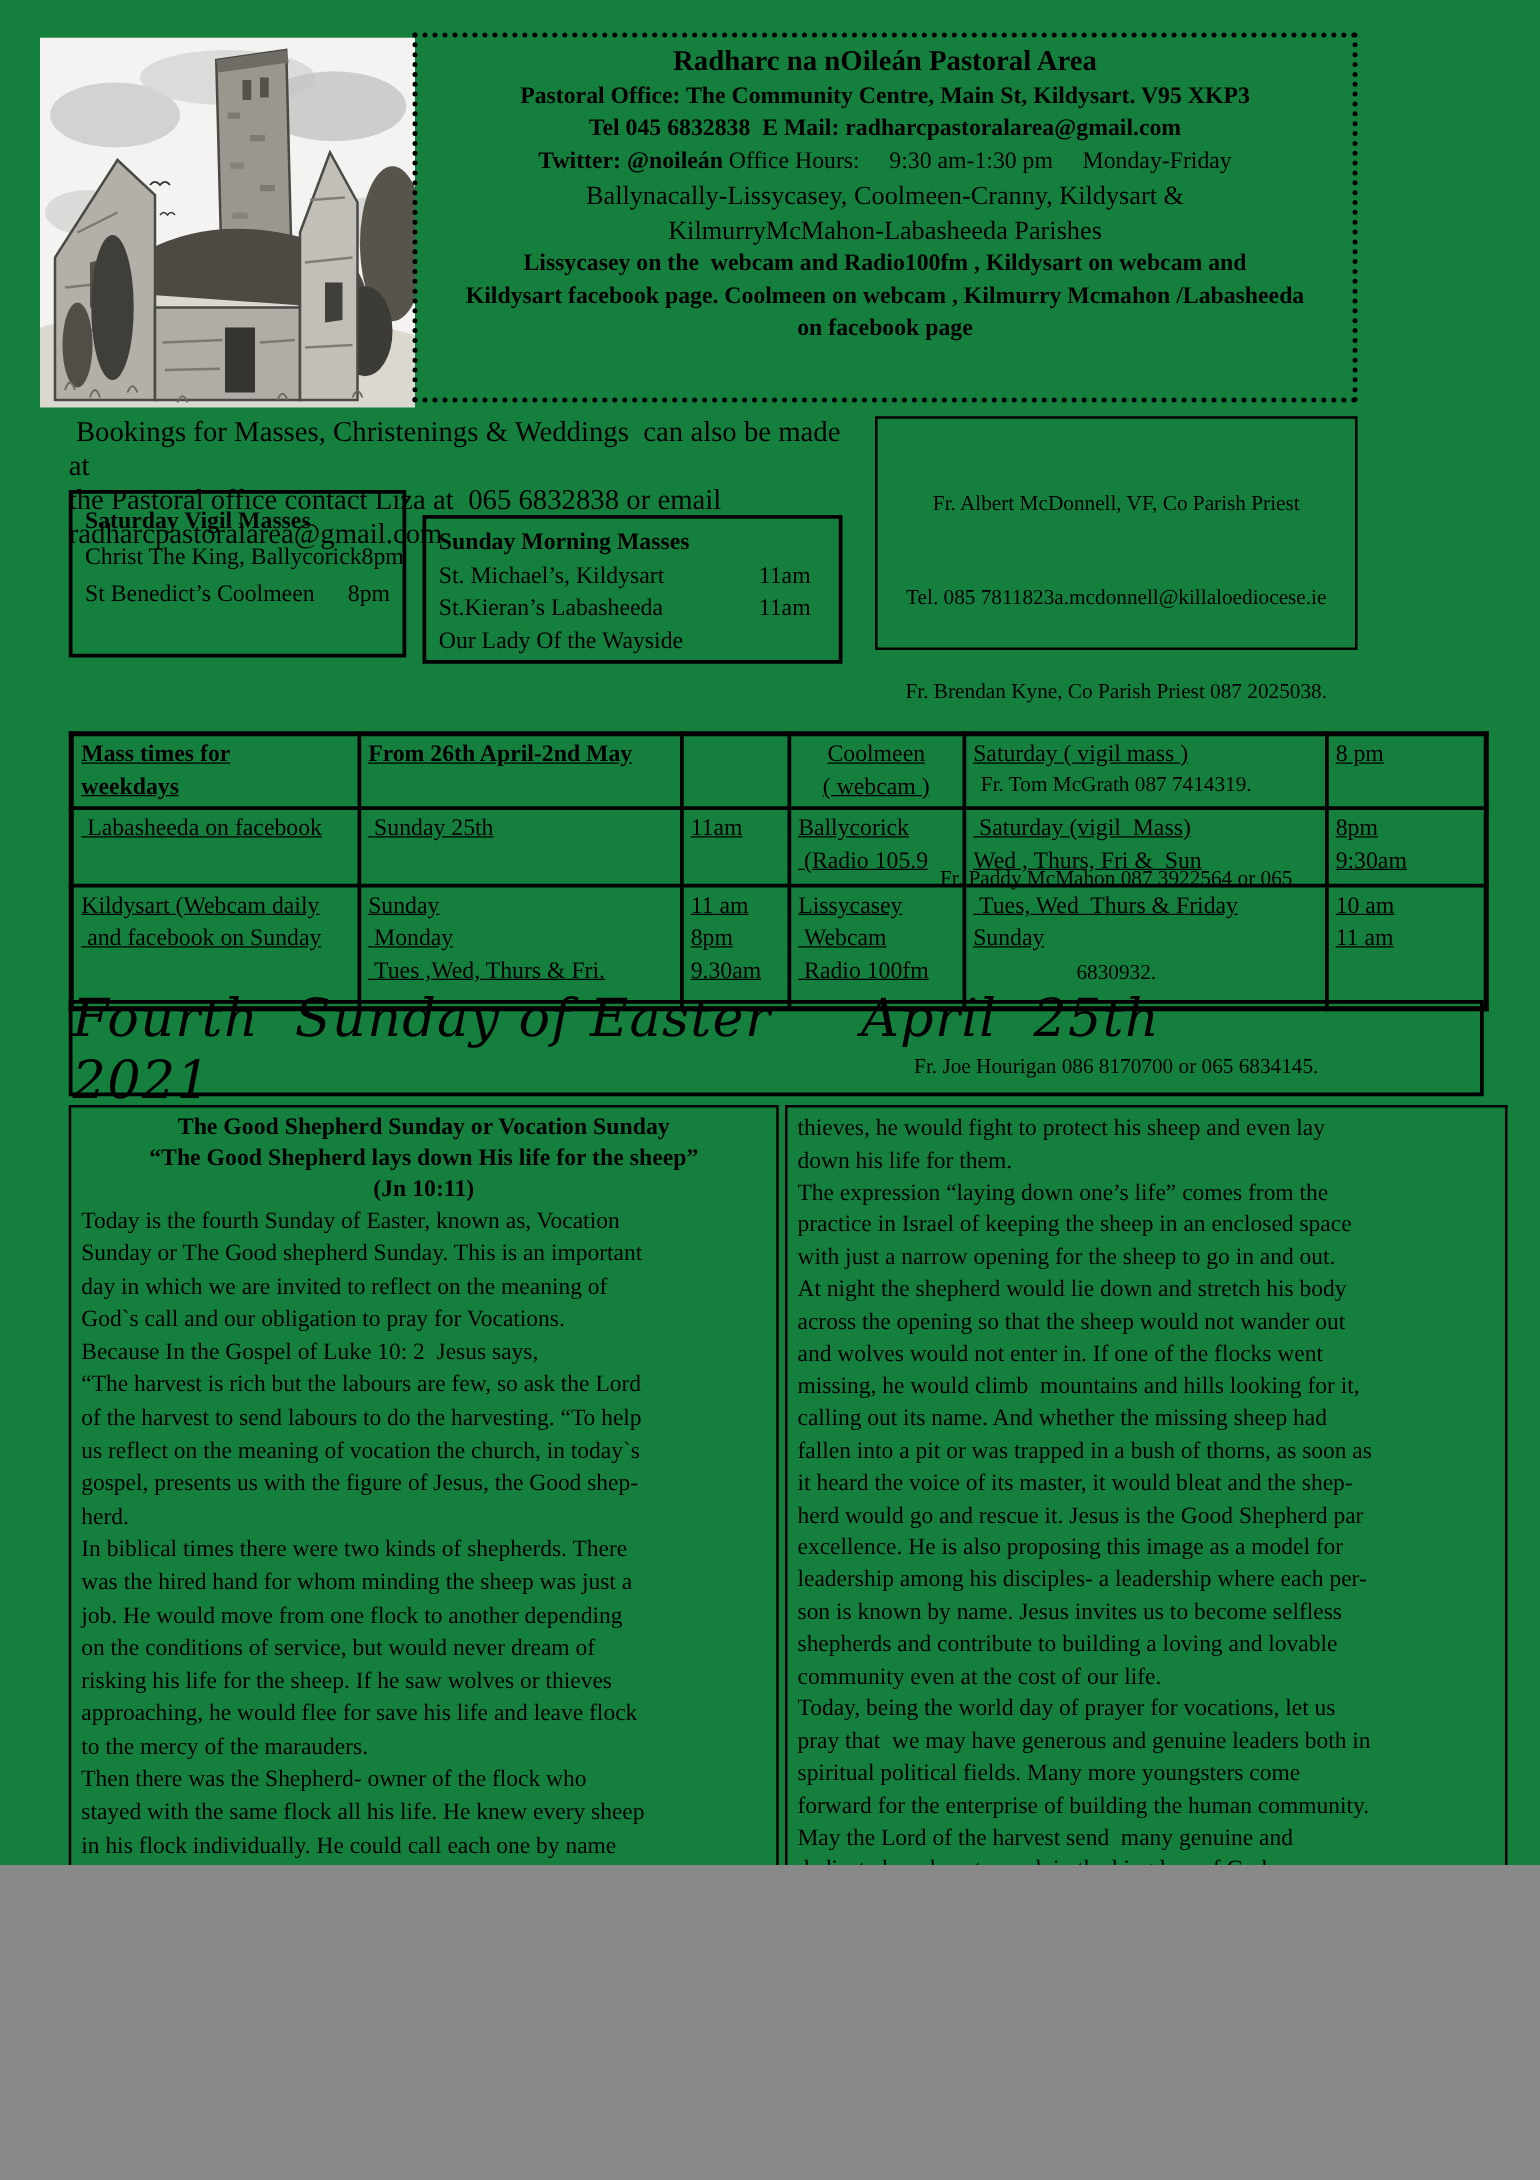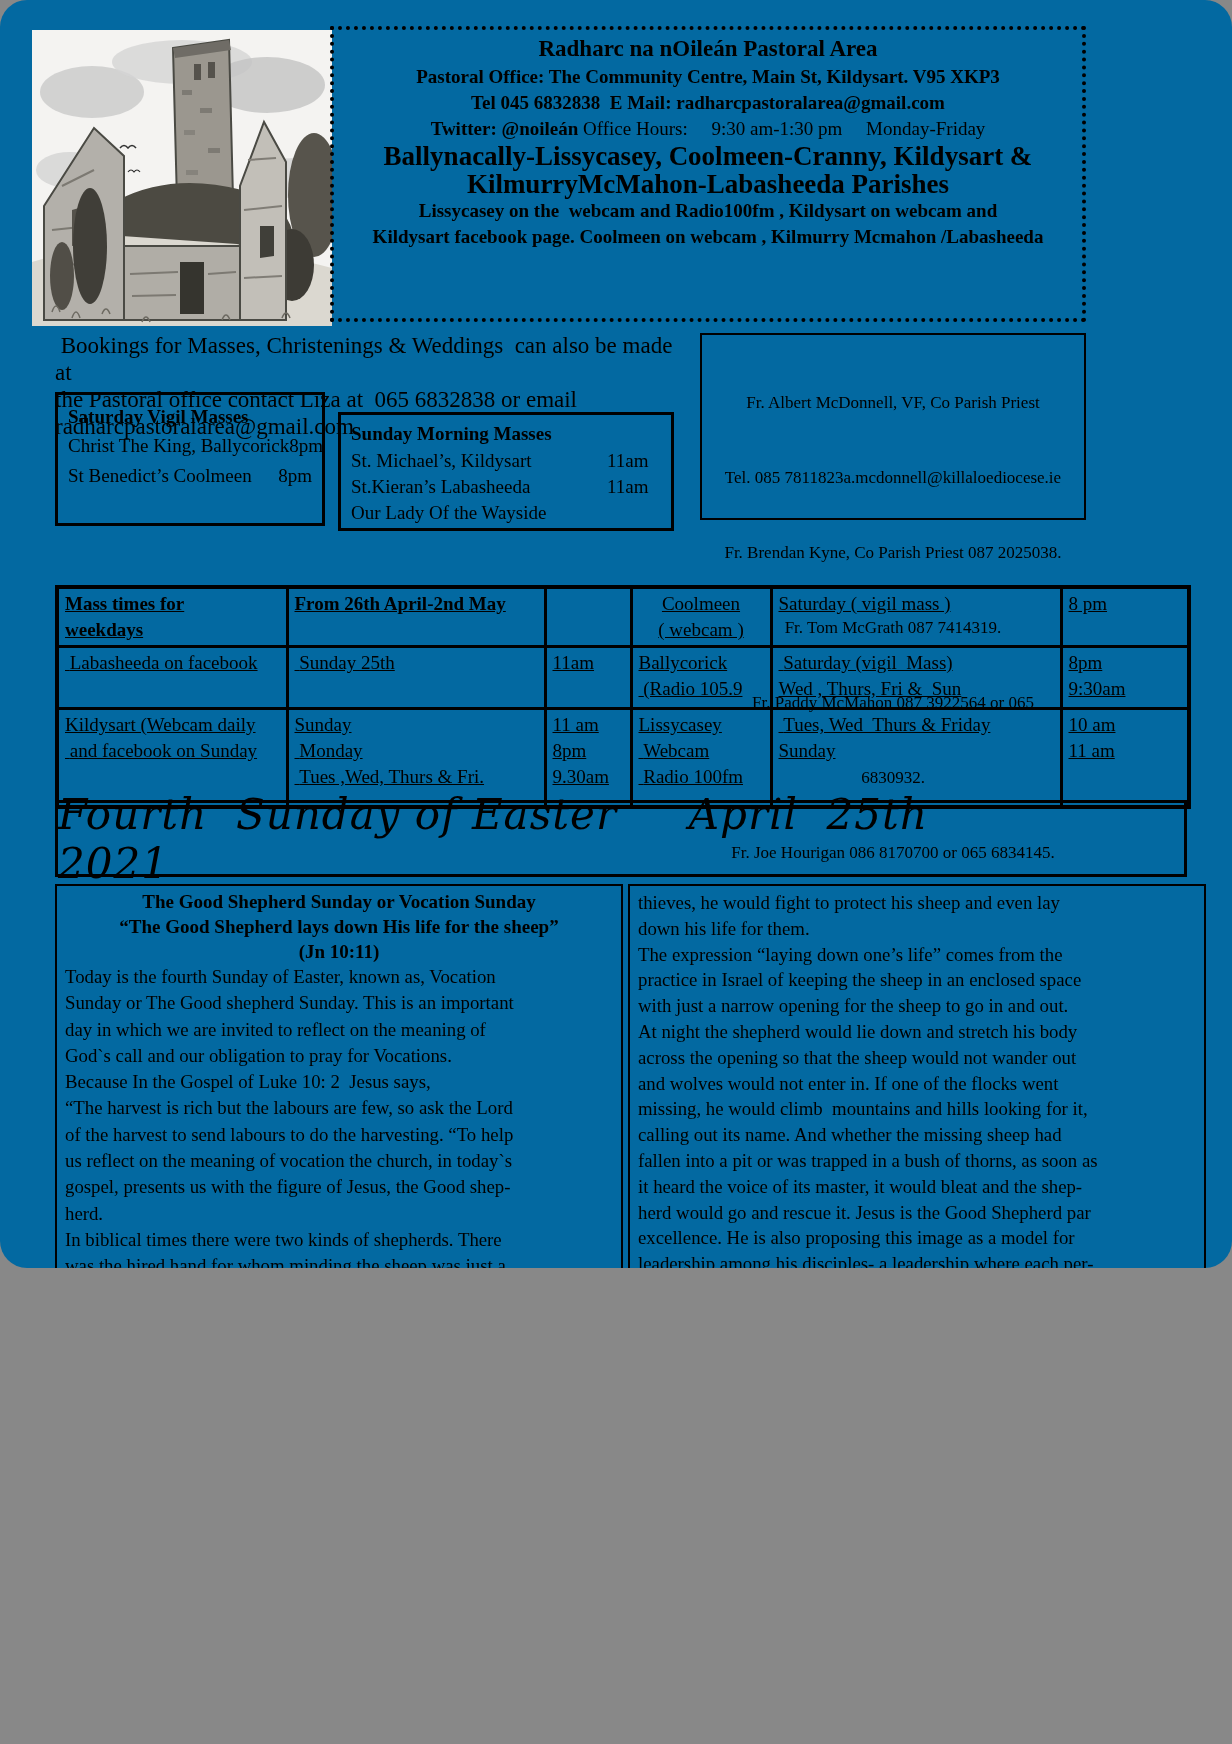--- a/index.html
+++ b/index.html
@@ -1,26 +1,26 @@
 <!DOCTYPE html>
 <html><head>
 <meta charset="utf-8">
 <style>
   html,body{margin:0;padding:0;background:#888;}
-  .page{position:relative;width:1232px;height:1268px;background:#0369a1;margin:0 auto;
-        font-family:"Liberation Serif", serif;color:#000;overflow:hidden;border-radius:27px;}
+  .page{position:relative;width:1232px;height:1492px;background:#15803d;margin:0 auto;
+        font-family:"Liberation Serif", serif;color:#000;overflow:hidden;}
   .abs{position:absolute;box-sizing:border-box;}
 
   
   .hdrbox{left:330px;top:26px;width:756px;height:296px;border:4px dotted #000;
           text-align:center;padding:4px 8px;}
   .hdr-title{font-size:23px;font-weight:bold;line-height:30px;}
   .hdr-b19{font-size:19px;font-weight:bold;line-height:26px;white-space:pre-wrap;}
   .hdr-19{font-size:19px;line-height:26px;white-space:pre-wrap;}
-  .hdr-par{font-size:27px;font-weight:bold;line-height:28px;}
+  .hdr-par{font-size:21px;font-weight:normal;line-height:28px;}
 
   
   .ruin{left:32px;top:30px;width:300px;height:296px;}
 
   
   .bookings{left:55px;top:332px;width:632px;font-size:23px;line-height:27px;white-space:pre-wrap;}
 
   
   .priests{left:700px;top:333px;width:386px;height:187px;border:2px solid #000;
            text-align:center;font-size:17px;line-height:25px;padding-top:5px;white-space:pre-wrap;}
@@ -122,20 +122,21 @@
 
   <div class="abs hdrbox">
     <div class="hdr-title">Radharc na nOileán Pastoral Area</div>
     <div class="hdr-b19">Pastoral Office: The Community Centre, Main St, Kildysart. V95 XKP3</div>
     <div class="hdr-b19">Tel 045 6832838  E Mail: radharcpastoralarea@gmail.com</div>
     <div class="hdr-19"><span class="hdr-b19">Twitter: @noileán</span><span> Office Hours:     9:30 am-1:30 pm     Monday-Friday</span></div>
     <div class="hdr-par">Ballynacally-Lissycasey, Coolmeen-Cranny, Kildysart &amp;</div>
     <div class="hdr-par">KilmurryMcMahon-Labasheeda Parishes</div>
     <div class="hdr-b19">Lissycasey on the  webcam and Radio100fm , Kildysart on webcam and</div>
     <div class="hdr-b19">Kildysart facebook page. Coolmeen on webcam , Kilmurry Mcmahon /Labasheeda</div>
+    <div class="hdr-b19">on facebook page</div>
   </div>
 
   <div class="abs bookings"> Bookings for Masses, Christenings &amp; Weddings  can also be made  at
 the Pastoral office contact Liza at  065 6832838 or email
 radharcpastoralarea@gmail.com</div>
 
   <div class="abs priests">
     <div>Fr. Albert McDonnell, VF, Co Parish Priest</div>
     <div>Tel. 085 7811823a.mcdonnell@killaloediocese.ie</div>
     <div>Fr. Brendan Kyne, Co Parish Priest 087 2025038.</div>

